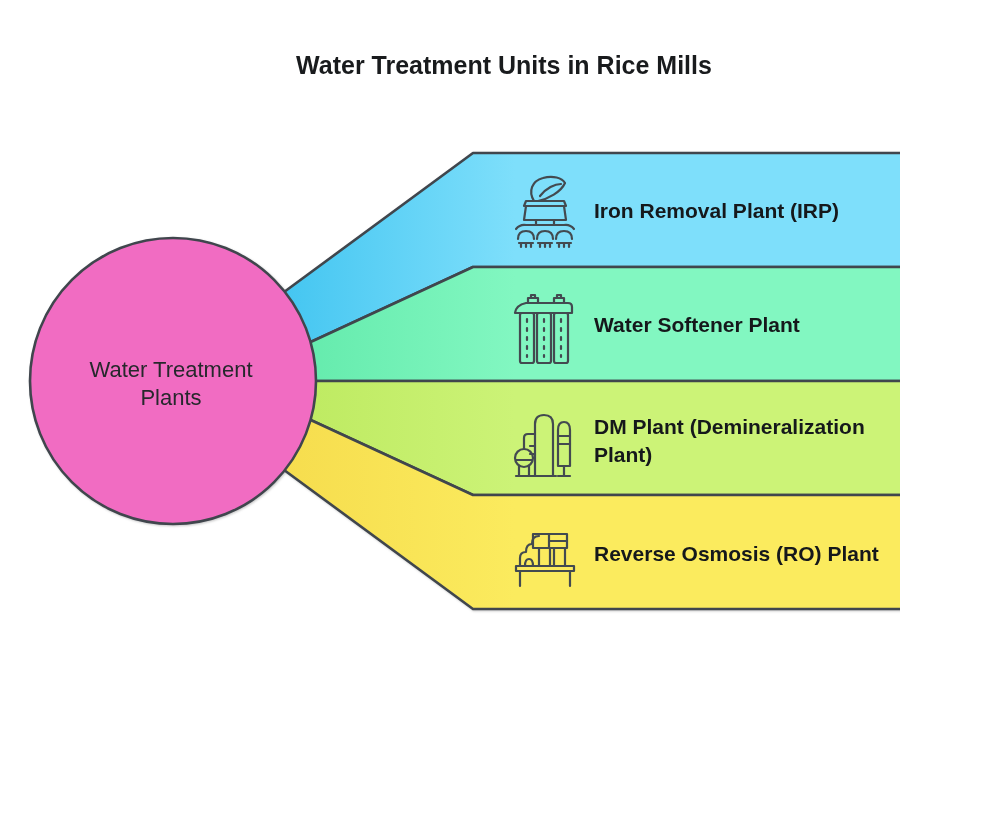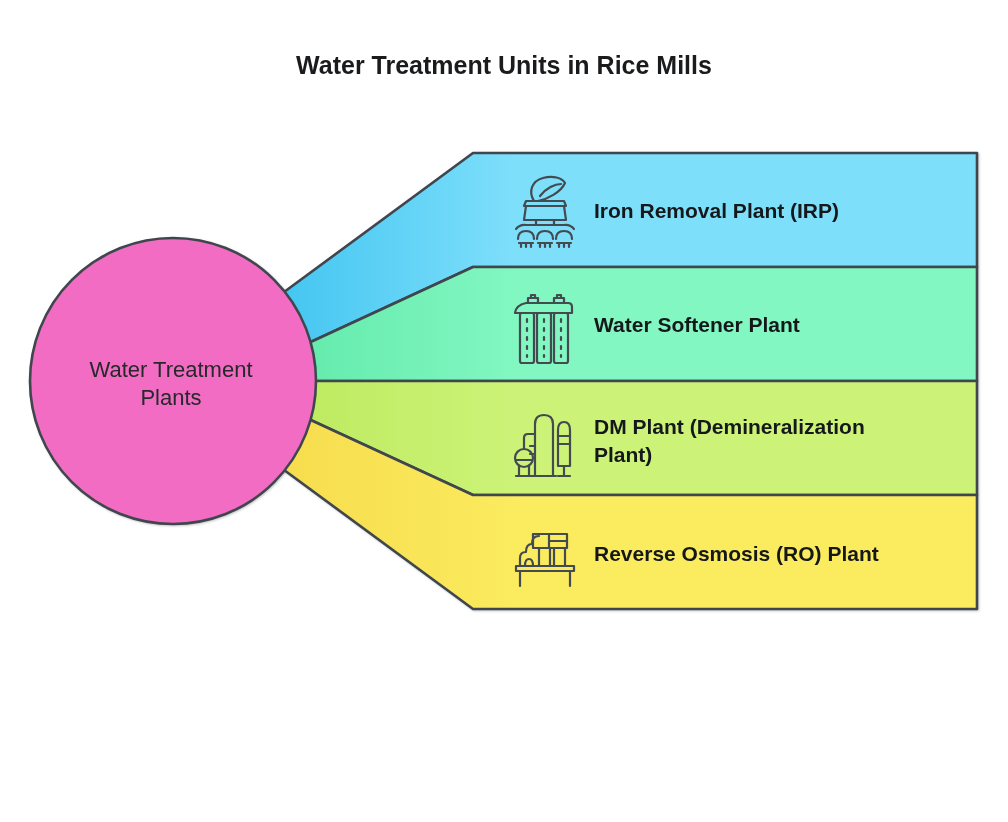--- a/index.html
+++ b/index.html
@@ -3,21 +3,21 @@
 <meta charset="utf-8">
 <style>
   html, body {
     margin: 0;
     padding: 0;
     background: #ffffff;
     font-family: "Liberation Sans", sans-serif;
   }
   .stage {
     position: relative;
-    width: 1008px;
+    width: 900px;
     height: 822px;
     background: #ffffff;
     overflow: hidden;
   }
   svg { display: block; }
   .shapes { filter: drop-shadow(1.5px 1.5px 1px rgba(70,70,70,0.30)); }
   .band {
     stroke: #40464d;
     stroke-width: 2.6;
     stroke-linejoin: round;

